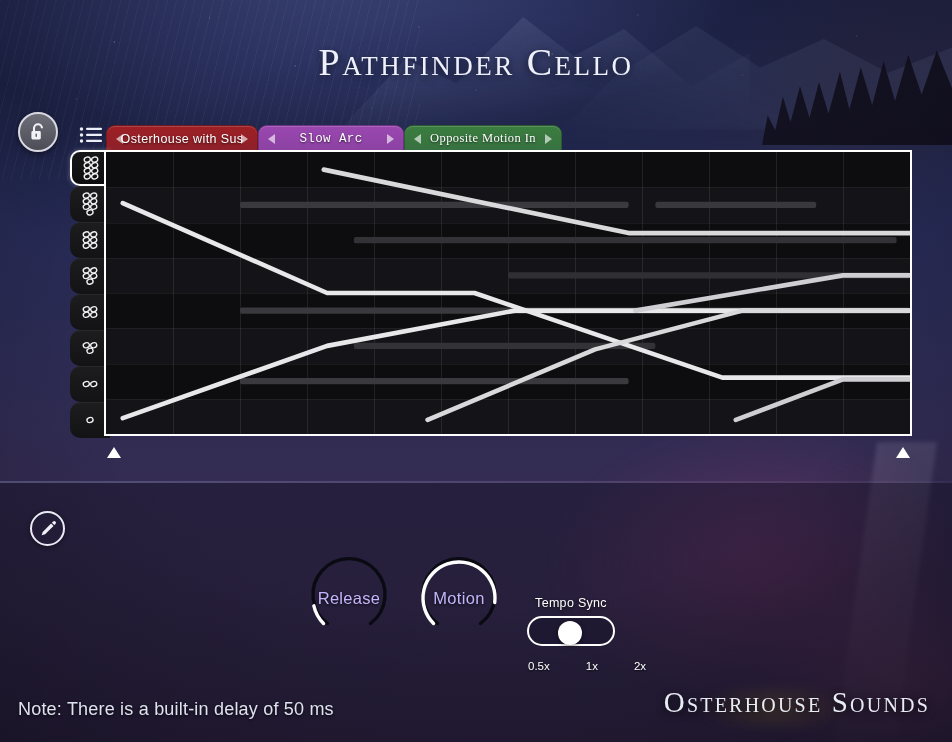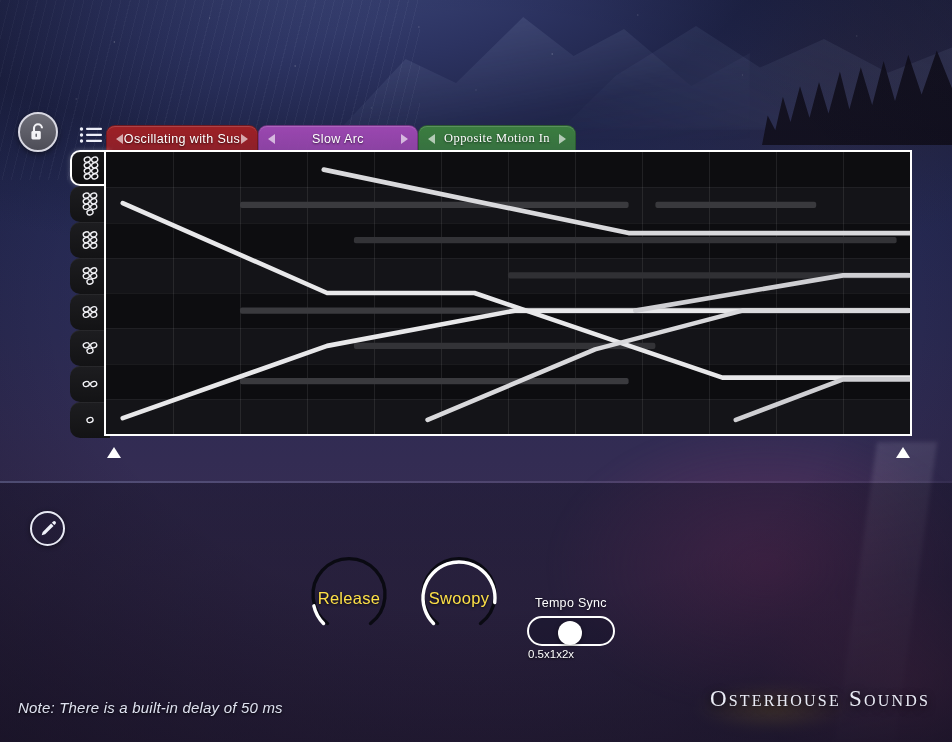--- a/index.html
+++ b/index.html
@@ -163,61 +163,64 @@
     background:linear-gradient(180deg, rgba(10,8,22,.34), rgba(8,6,18,.46)); }
 
   .pencil-btn { position:absolute; left:30px; top:511px; width:35px; height:35px; border-radius:50%;
     border:2px solid #e8eaf4; cursor:pointer; box-shadow:0 1px 5px rgba(0,0,0,.45); }
   .pencil-btn svg { position:absolute; left:50%; top:50%; transform:translate(-50%,-50%); }
 
   
   .knob { position:absolute; width:84px; height:84px; cursor:pointer; }
   .knob .klbl {
     position:absolute; left:0; top:50%; transform:translateY(-50%); width:100%; text-align:center;
-    font-size:16.5px; color:#fde047; letter-spacing:.3px; text-shadow:0 1px 3px rgba(0,0,0,.8);
+    font-size:16.5px; color:#c4b5fd; letter-spacing:.3px; text-shadow:0 1px 3px rgba(0,0,0,.8);
     pointer-events:none;
   }
   #knob-release { left:307px; top:556px; }
   #knob-reverb  { left:417px; top:556px; }
 
   
   .sync { position:absolute; left:527px; top:596px; width:88px; }
   .sync-title { text-align:center; font-size:12.5px; color:#fff; letter-spacing:.3px;
     text-shadow:0 1px 3px rgba(0,0,0,.75); margin-bottom:6px; }
   .sync-track { position:relative; width:88px; height:30px; border:2px solid #fff; border-radius:15px;
     background:rgba(20,18,40,.40); cursor:pointer; }
   .sync-knob { position:absolute; top:3px; left:29px; width:24px; height:24px; border-radius:50%;
     background:#ffffff; box-shadow:0 1px 4px rgba(0,0,0,.5); }
-  .sync-ticks { display:flex; margin-top:2px; padding:0 1px; }
+  .sync-ticks { display:flex; margin-top:14px; padding:0 1px;gap:36px; }
   .sync-ticks span { font-size:11.5px; color:#fff; text-shadow:0 1px 2px rgba(0,0,0,.8); }
 
-  .note-text { position:absolute; left:18px; top:699px; font-size:15px; color:#dfe2f0;
-    letter-spacing:.2px; text-shadow:0 1px 3px rgba(0,0,0,.8);font-style:italic; }
+  .note-text { position:absolute; left:18px; top:699px; font-size:18px; color:#dfe2f0;
+    letter-spacing:.2px; text-shadow:0 1px 3px rgba(0,0,0,.8); }
   .brand { position:absolute; right:22px; top:686px; font-family:"Liberation Serif", serif;
-    font-size:23px; font-variant:small-caps; letter-spacing:2.2px; color:#e9ebf5;
+    font-size:29px; font-variant:small-caps; letter-spacing:2.2px; color:#e9ebf5;
     text-shadow:0 2px 8px rgba(0,0,0,.85); }
 </style>
 </head>
 <body>
 
 <div id="app">
 
   <div class="bg">
     <div class="bg-sky"></div>
     <div class="bg-stars"></div>
     <div class="bg-mtn-a"></div>
     <div class="bg-mtn-b"></div>
     <div class="bg-trees"></div>
     <div class="bg-rain"></div>
     <div class="bg-neb"></div>
     <div class="bg-gold"></div>
     <div class="bg-streak"></div>
     <div class="bg-vig"></div>
   </div>
 
+  <div class="header">
+    <div class="title">Pathfinder Cello</div>
+  </div>
 
   <div class="lock-btn">
     <svg width="18" height="20" viewBox="0 0 18 20">
       <path d="M5 9 V6.3 A4 4 0 0 1 13 6.3" fill="none" stroke="#f2f2f6" stroke-width="2.1"></path>
       <rect x="2.4" y="9" width="9.4" height="8.4" rx="1.4" fill="#f2f2f6"></rect>
       <rect x="6.5" y="11.4" width="1.4" height="3.6" rx=".7" fill="#5a5a64"></rect>
     </svg>
   </div>
 
   <div class="list-btn">
@@ -227,24 +230,24 @@
       <circle cx="3.5" cy="17" r="1.7" fill="#eceef8"></circle>
       <rect x="8" y="3.8" width="16" height="2.3" rx="1" fill="#eceef8"></rect>
       <rect x="8" y="9.8" width="16" height="2.3" rx="1" fill="#eceef8"></rect>
       <rect x="8" y="15.8" width="16" height="2.3" rx="1" fill="#eceef8"></rect>
     </svg>
   </div>
 
   <div class="tabs" id="tabs">
       <div class="tab" style="width: 152px; background: linear-gradient(rgb(158, 32, 37), rgba(158, 32, 37, 0.867));">
         <span class="arr l"></span>
-        <span class="lbl">Oscillating with Sus</span>
+        <span class="lbl">Osterhouse with Sus</span>
         <span class="arr r"></span>
       </div>
-      <div class="tab" style="width: 160px; background: linear-gradient(rgb(155, 71, 176), rgba(155, 71, 176, 0.867));">
+      <div class="tab" style="width: 146px; background: linear-gradient(rgb(155, 71, 176), rgba(155, 71, 176, 0.867)); font-family: Liberation Mono, monospace;">
         <span class="arr l"></span>
         <span class="lbl">Slow Arc</span>
         <span class="arr r"></span>
       </div>
       <div class="tab" style="width: 158px; background: linear-gradient(rgb(59, 125, 63), rgba(59, 125, 63, 0.867)); font-family: Liberation Serif, serif;">
         <span class="arr l"></span>
         <span class="lbl">Opposite Motion In</span>
         <span class="arr r"></span>
       </div>
     </div>
@@ -387,21 +390,21 @@
       <path id="arc-release" fill="none" stroke="#ffffff" stroke-width="3.4" stroke-linecap="round" d="M 16.54 67.46 A 36 36 0 0 1 6.87 49.85"></path>
     </svg>
     <div class="klbl">Release</div>
   </div>
 
   <div class="knob" id="knob-reverb">
     <svg width="84" height="84" viewBox="0 0 84 84">
       <path d="M 20.5 67.5 A 36 36 0 1 1 63.5 67.5" fill="none" stroke="#0a0a12" stroke-width="3.4" stroke-linecap="round"></path>
       <path id="arc-reverb" fill="none" stroke="#ffffff" stroke-width="3.4" stroke-linecap="round" d="M 16.54 67.46 A 36 36 0 1 1 77.72 46.51"></path>
     </svg>
-    <div class="klbl">Swoopy</div>
+    <div class="klbl">Motion</div>
   </div>
 
   <div class="sync">
     <div class="sync-title">Tempo Sync</div>
     <div class="sync-track">
       <div class="sync-knob"></div>
     </div>
     <div class="sync-ticks" id="synctk">
         <span>0.5x</span>
         <span>1x</span>

